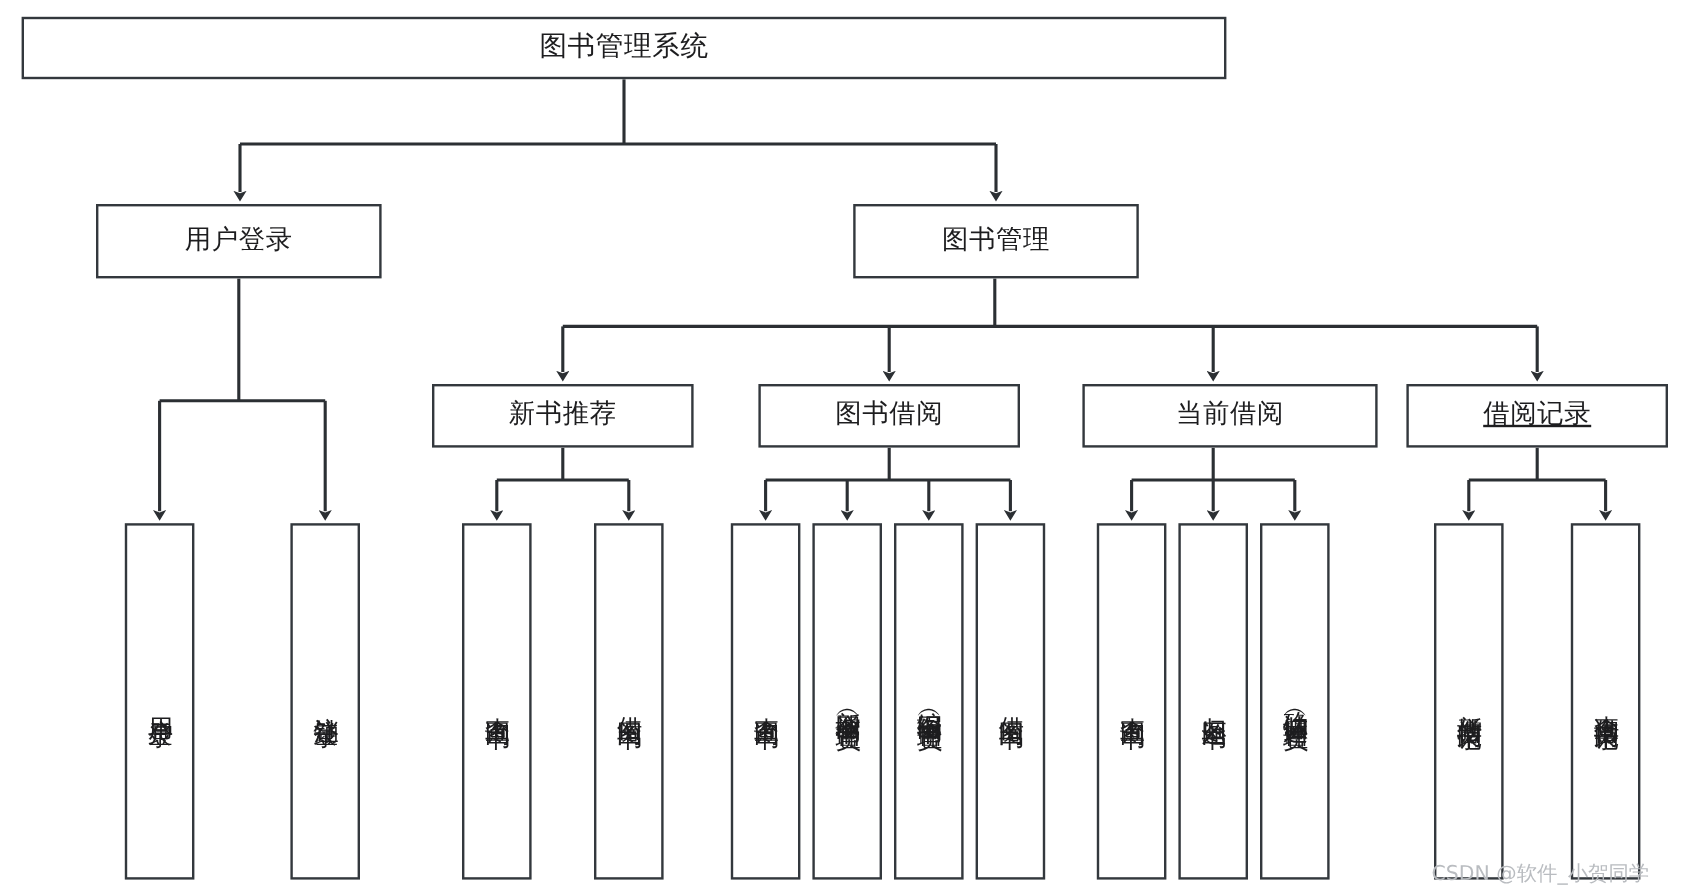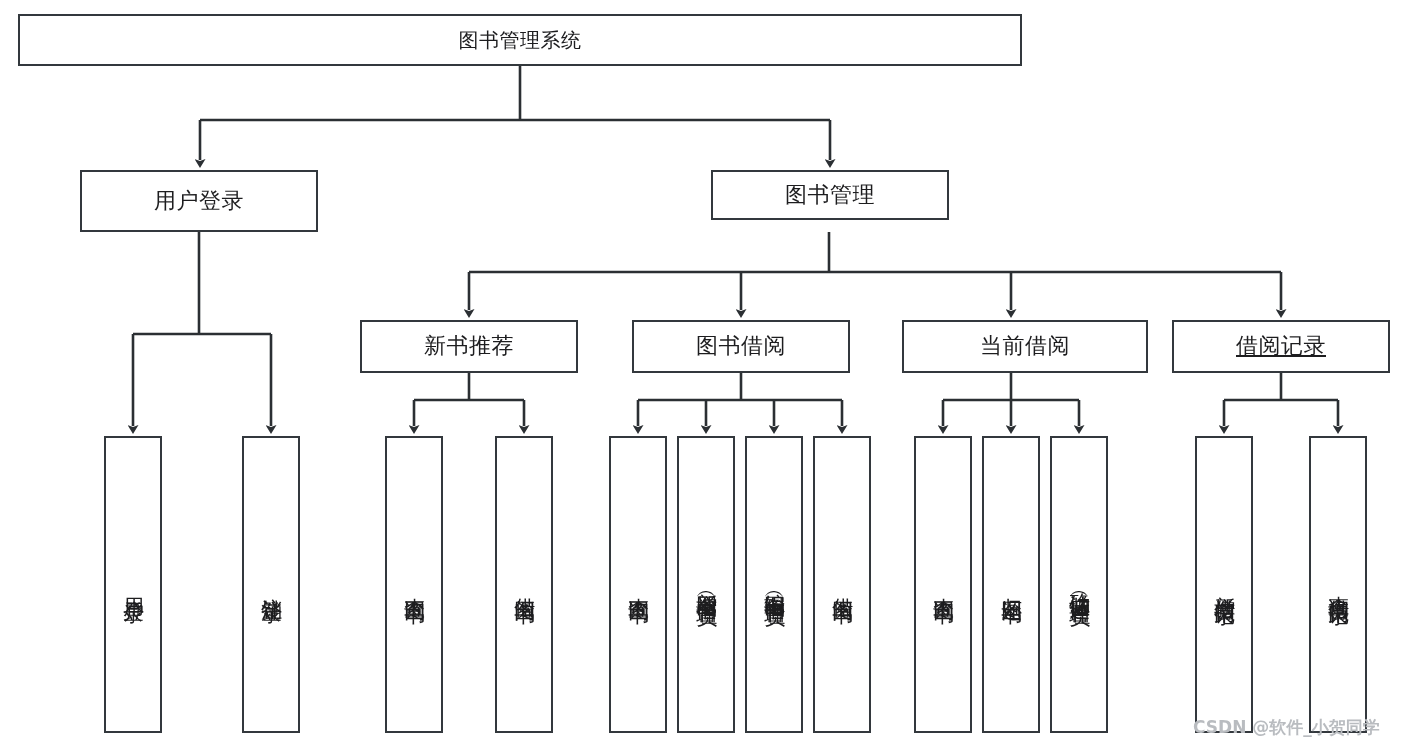--- a/index.html
+++ b/index.html
@@ -49,21 +49,21 @@
     letter-spacing: 2px;
     padding: 4px 0;
   }
   .node.vert .label {
     writing-mode: vertical-rl;
     text-orientation: upright;
     white-space: nowrap;
     display: block;
   }
   .node.root {
-    font-size: 20px;
+    font-size: 23px;
   }
   .watermark {
     position: absolute;
     font-size: 17px;
     color: #b9bcc0;
     white-space: nowrap;
     font-family: "DejaVu Sans", "Liberation Sans", sans-serif;
   }
 </style>
 </head>
@@ -121,21 +121,21 @@
     </g>
   </svg>
 
   <div class="node horiz root" style="left:18px; top:14px; width:1004px; height:52px;">
     <span class="label">图书管理系统</span>
   </div>
 
   <div class="node horiz" style="left:80px; top:170px; width:238px; height:62px;">
     <span class="label">用户登录</span>
   </div>
-  <div class="node horiz" style="left:711px; top:170px; width:238px; height:50px;">
+  <div class="node horiz" style="left:711px; top:170px; width:238px; height:62px;">
     <span class="label">图书管理</span>
   </div>
 
   <div class="node horiz" style="left:632px; top:320px; width:218px; height:53px;">
     <span class="label">图书借阅</span>
   </div>
   <div class="node horiz" style="left:360px; top:320px; width:218px; height:53px;">
     <span class="label">新书推荐</span>
   </div>
   <div class="node horiz" style="left:902px; top:320px; width:246px; height:53px;">
@@ -182,15 +182,15 @@
     <span class="label">确认归还（管理员）</span>
   </div>
 
   <div class="node vert" style="left:1195px; top:436px; width:58px; height:297px;">
     <span class="label">新增借阅记录</span>
   </div>
   <div class="node vert" style="left:1309px; top:436px; width:58px; height:297px;">
     <span class="label">查询借阅记录</span>
   </div>
 
-  <div class="watermark" style="left:1193px; top:716px;font-weight:bold;">CSDN @软件_小贺同学</div>
+  <div class="watermark" style="left:1193px; top:716px;">CSDN @软件_小贺同学</div>
 
 </div>
 
 </body></html>

